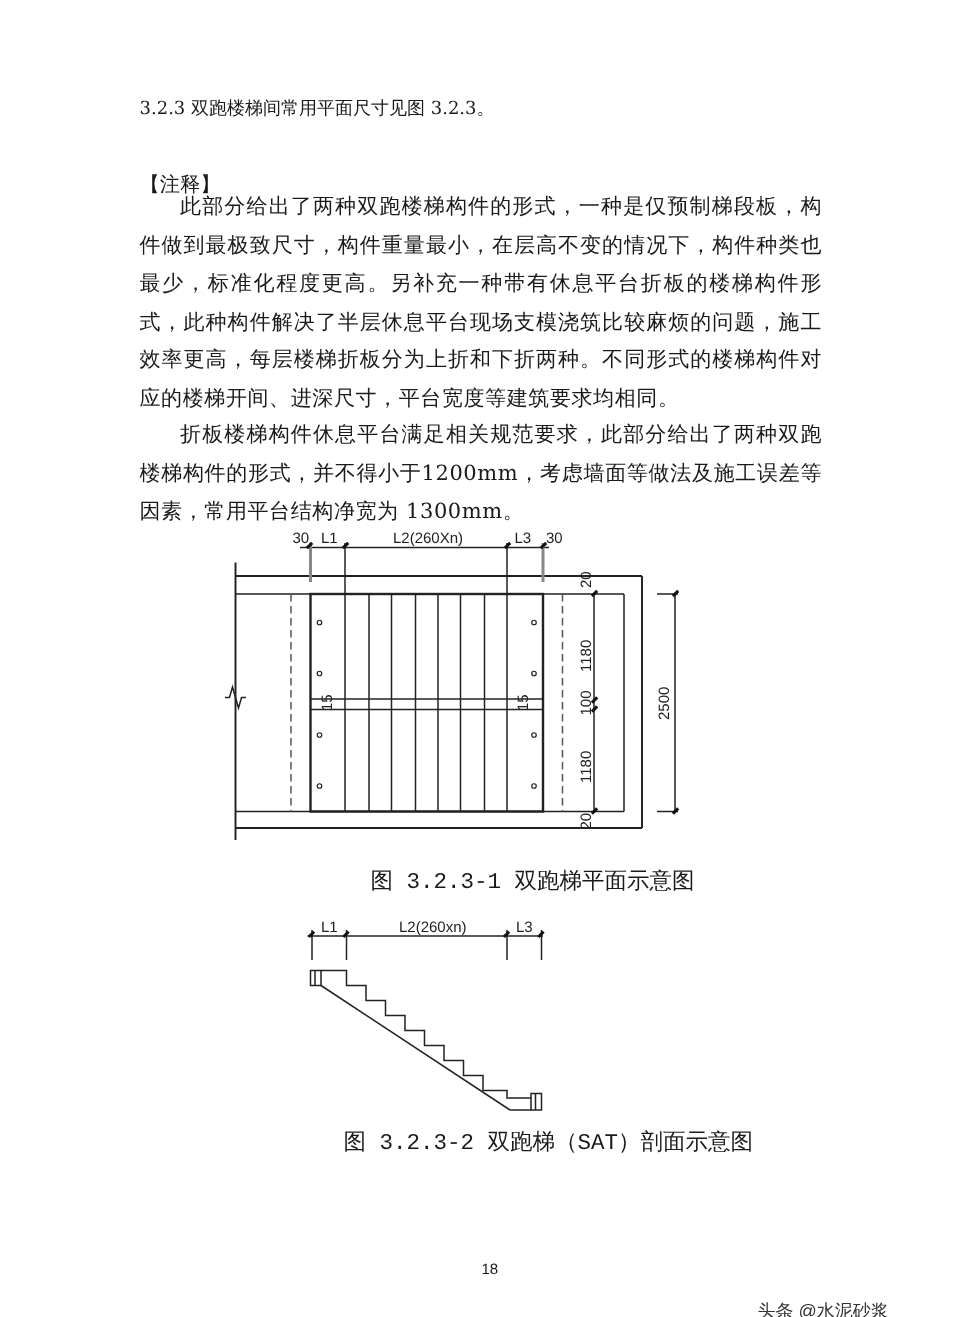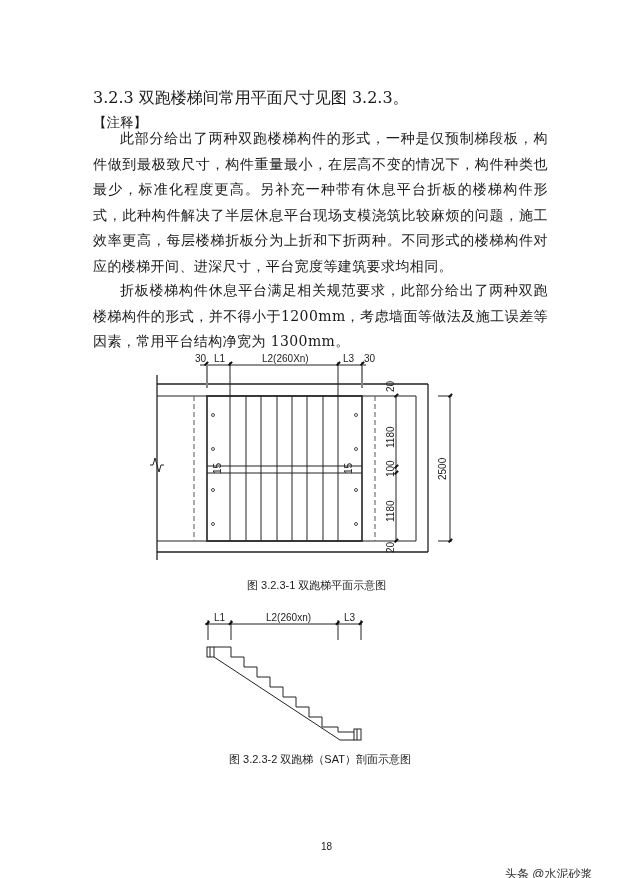--- a/index.html
+++ b/index.html
@@ -1,24 +1,24 @@
 <!DOCTYPE html>
 <html><head>
 <meta charset="utf-8">
 <style>
   html, body { margin: 0; padding: 0; background: #ffffff; }
   body { width: 640px; height: 878px; position: relative; overflow: hidden;
          font-family: "DejaVu Serif", "Liberation Serif", serif; color: #1a1a1a; }
-  .heading { position: absolute; left: 93px; top: 88px; font-size: 16px; text-align: center; }
+  .heading { position: absolute; left: 93px; top: 64px; font-size: 12px; text-align: center; }
   .note-tag { position: absolute; left: 93px; top: 114px; font-size: 13.5px; }
   .para { position: absolute; left: 93px; width: 455px; font-size: 14px;
           line-height: 25.5px; text-indent: 27px; letter-spacing: 0.4px; text-align: justify; }
   .p1 { top: 126px; }
   .p2 { top: 278px; }
-  .caption { position: absolute; font-family: Liberation Sans, sans-serif; font-size: 11px; }
+  .caption { position: absolute; font-family: Liberation Mono, monospace; font-size: 15px; }
   .cap1 { left: 247px; top: 578px; }
   .cap2 { left: 229px; top: 752px; text-align: center; }
   .pagenum { position: absolute; left: 321px; top: 841px; font-family: "Liberation Sans", sans-serif; font-size: 10px; }
   .watermark { position: absolute; left: 505px; top: 866px; font-family: "Liberation Sans", sans-serif;
                font-size: 12px; color: #333; }
   svg { position: absolute; left: 0; top: 0; }
   .dim { font-family: "Liberation Sans", sans-serif; font-size: 10px; fill: #222; }
 </style>
 </head>
 <body>

